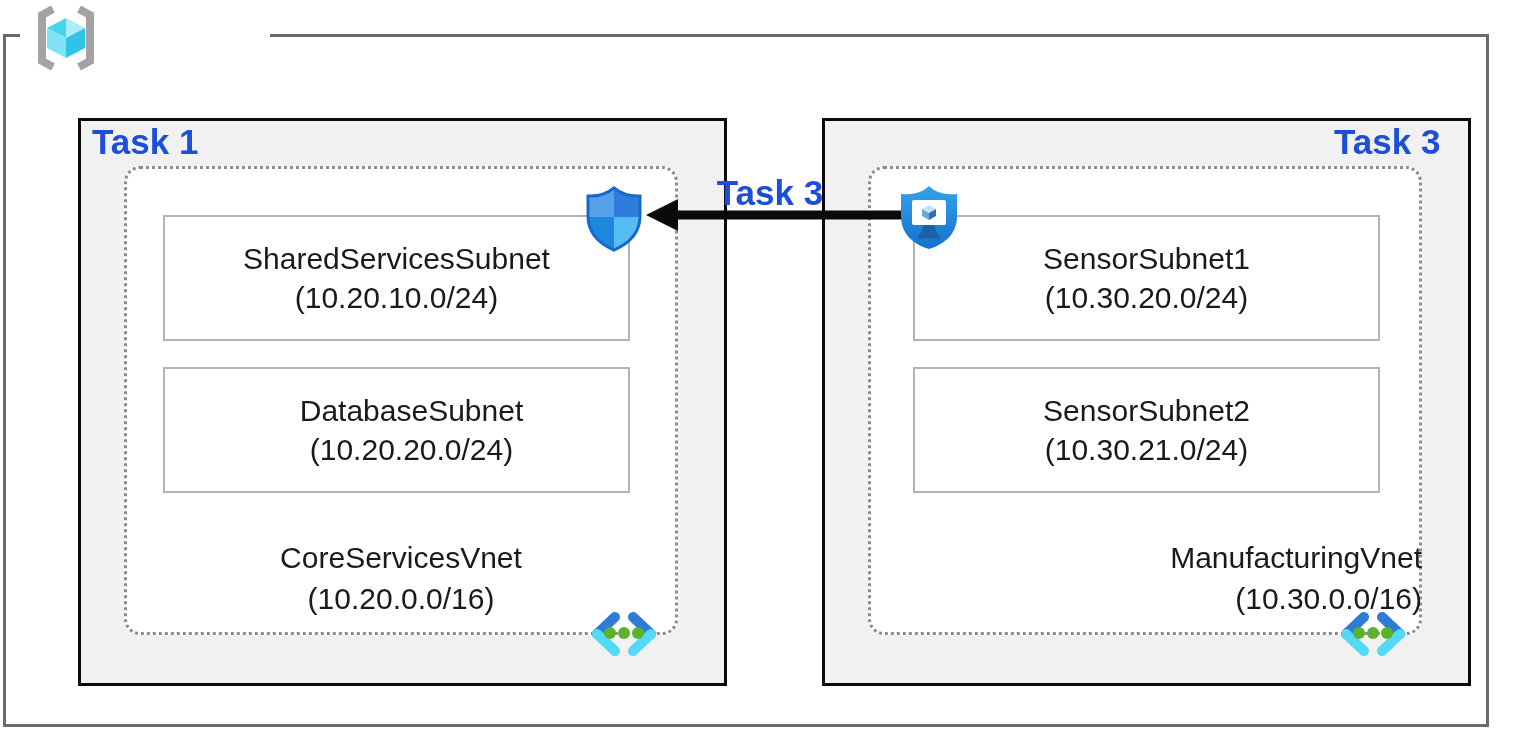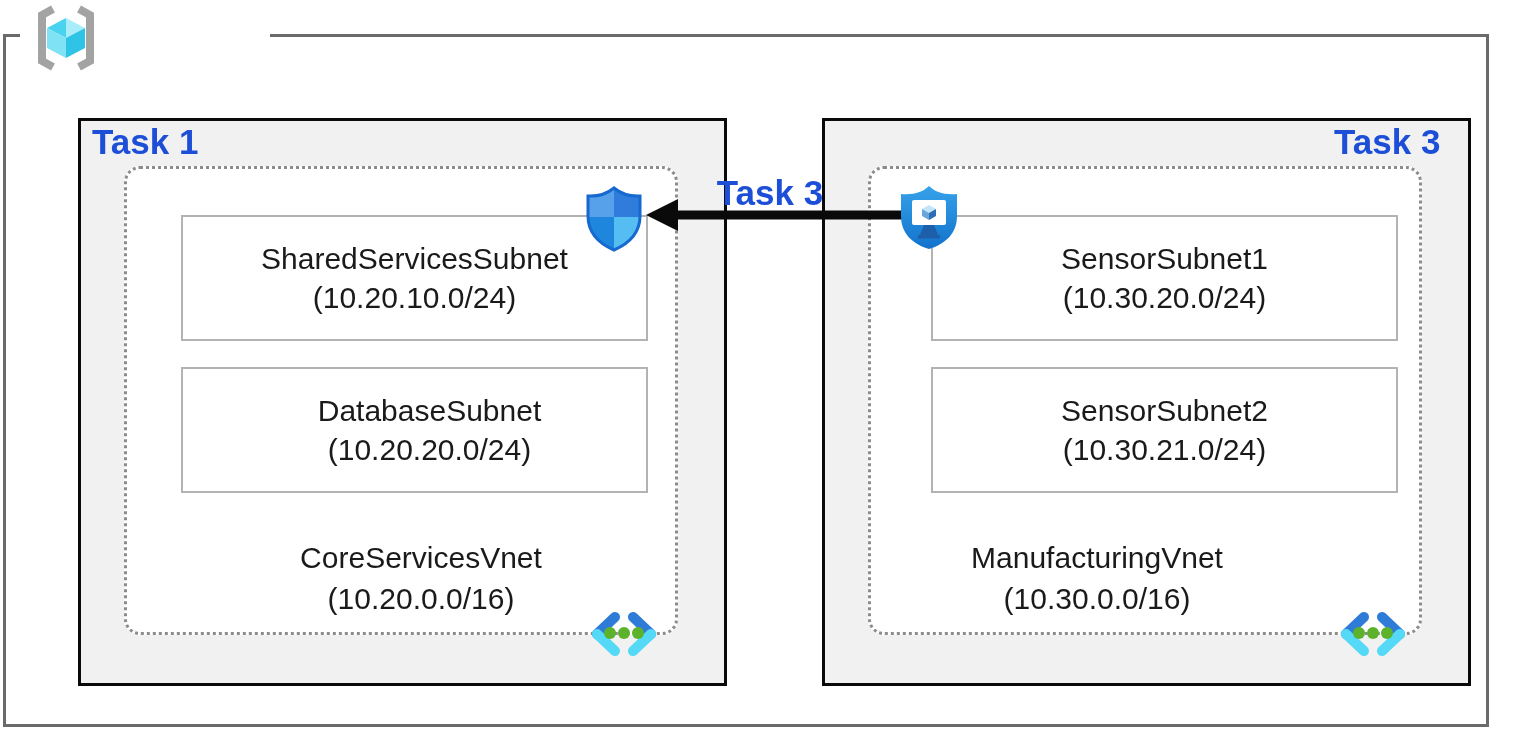--- a/index.html
+++ b/index.html
@@ -21,29 +21,29 @@
   #task1-label{left:92px;top:122px;}
   #task2-label{left:1334px;top:122px;}
   #task3-label{left:695px;top:173px;width:150px;text-align:center;}
   
   .vnet-box{width:554px;height:469px;background:#ffffff;border:3px dotted #8c8c8c;border-radius:16px;box-sizing:border-box;}
   #vnet-left{left:124px;top:166px;}
   #vnet-right{left:868px;top:166px;}
   
   .subnet-box{width:467px;height:126px;background:#fff;border:2px solid #b3b3b3;box-sizing:border-box;
     display:flex;flex-direction:column;align-items:center;justify-content:center;
-    font-size:30px;line-height:39px;text-align:center;color:#1a1a1a;margin-left:18px;}
+    font-size:30px;line-height:39px;text-align:center;color:#1a1a1a;}
   #subnet-shared{left:163px;top:215px;}
   #subnet-database{left:163px;top:367px;padding-left:30px;}
   #subnet-sensor1{left:913px;top:215px;}
   #subnet-sensor2{left:913px;top:367px;}
   
   .vnet-label{width:554px;text-align:center;font-size:30px;line-height:41px;color:#1a1a1a;}
-  #vnet-left-label{left:124px;top:537px;padding-left:20px;}
-  #vnet-right-label{left:820px;top:537px;}
+  #vnet-left-label{left:124px;top:537px;}
+  #vnet-right-label{left:868px;top:537px;text-align:right;}
   
   #vnet-icon-left{left:589px;top:611px;}
   #vnet-icon-right{left:1338px;top:611px;}
   #arrow-task3{left:610px;top:196px;}
   #defender-icon{left:897px;top:184px;}
   #shield-icon{left:585px;top:186px;}
 </style>
 </head>
 <body>
 

